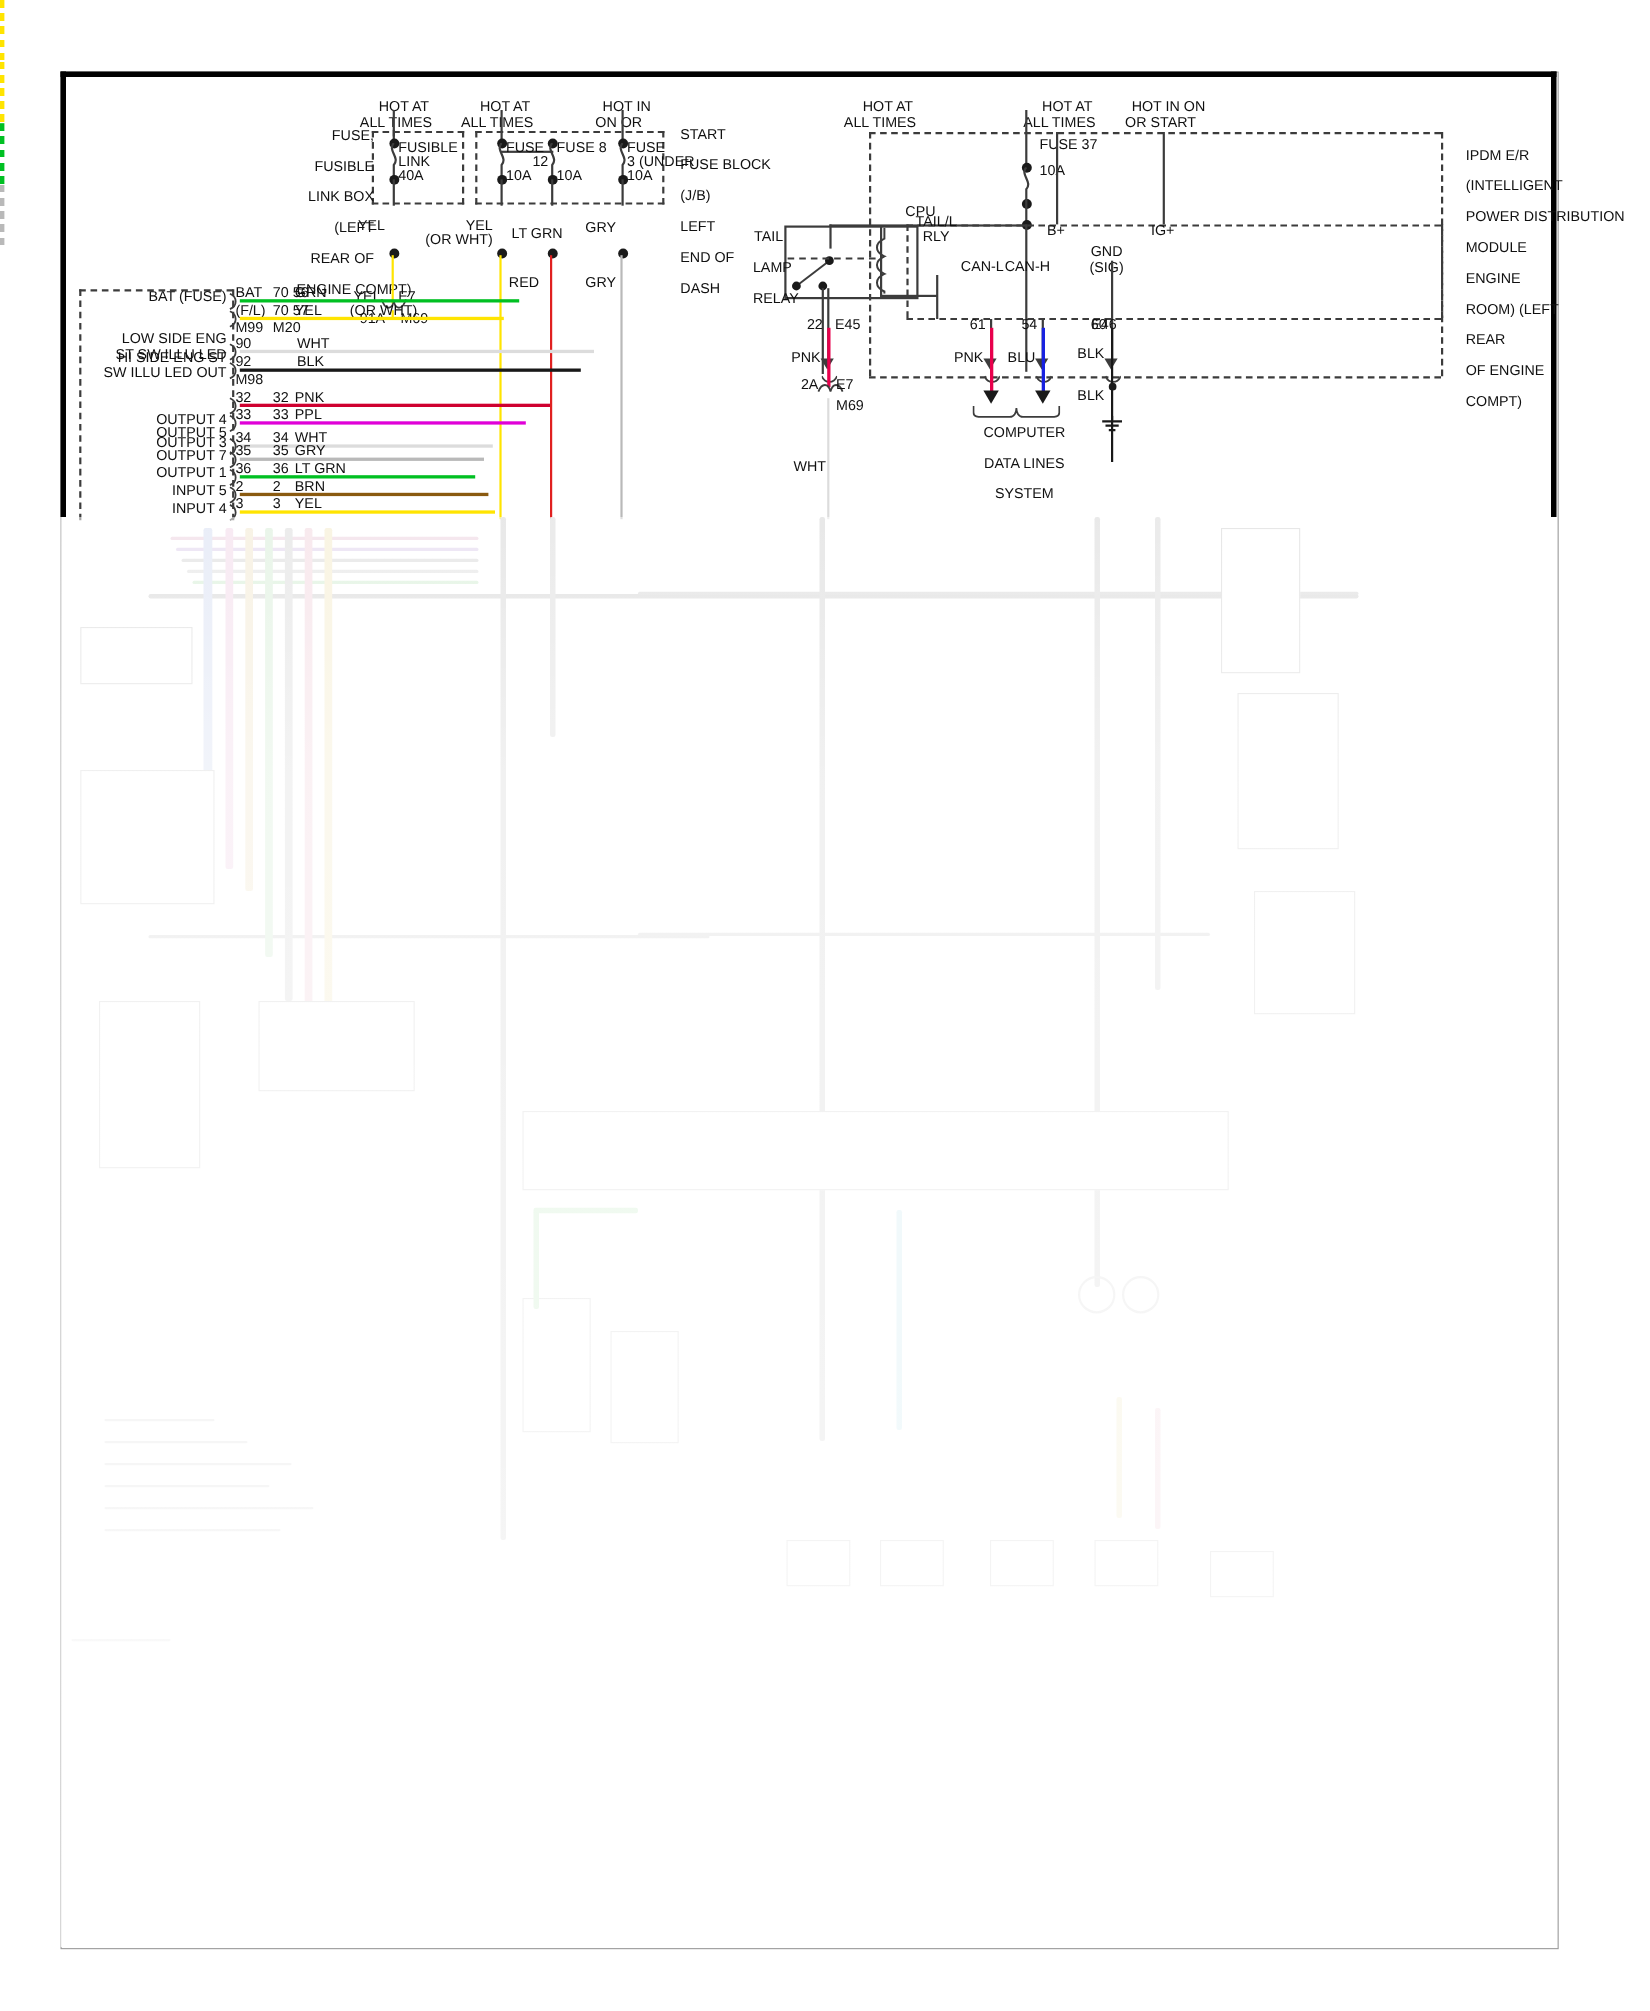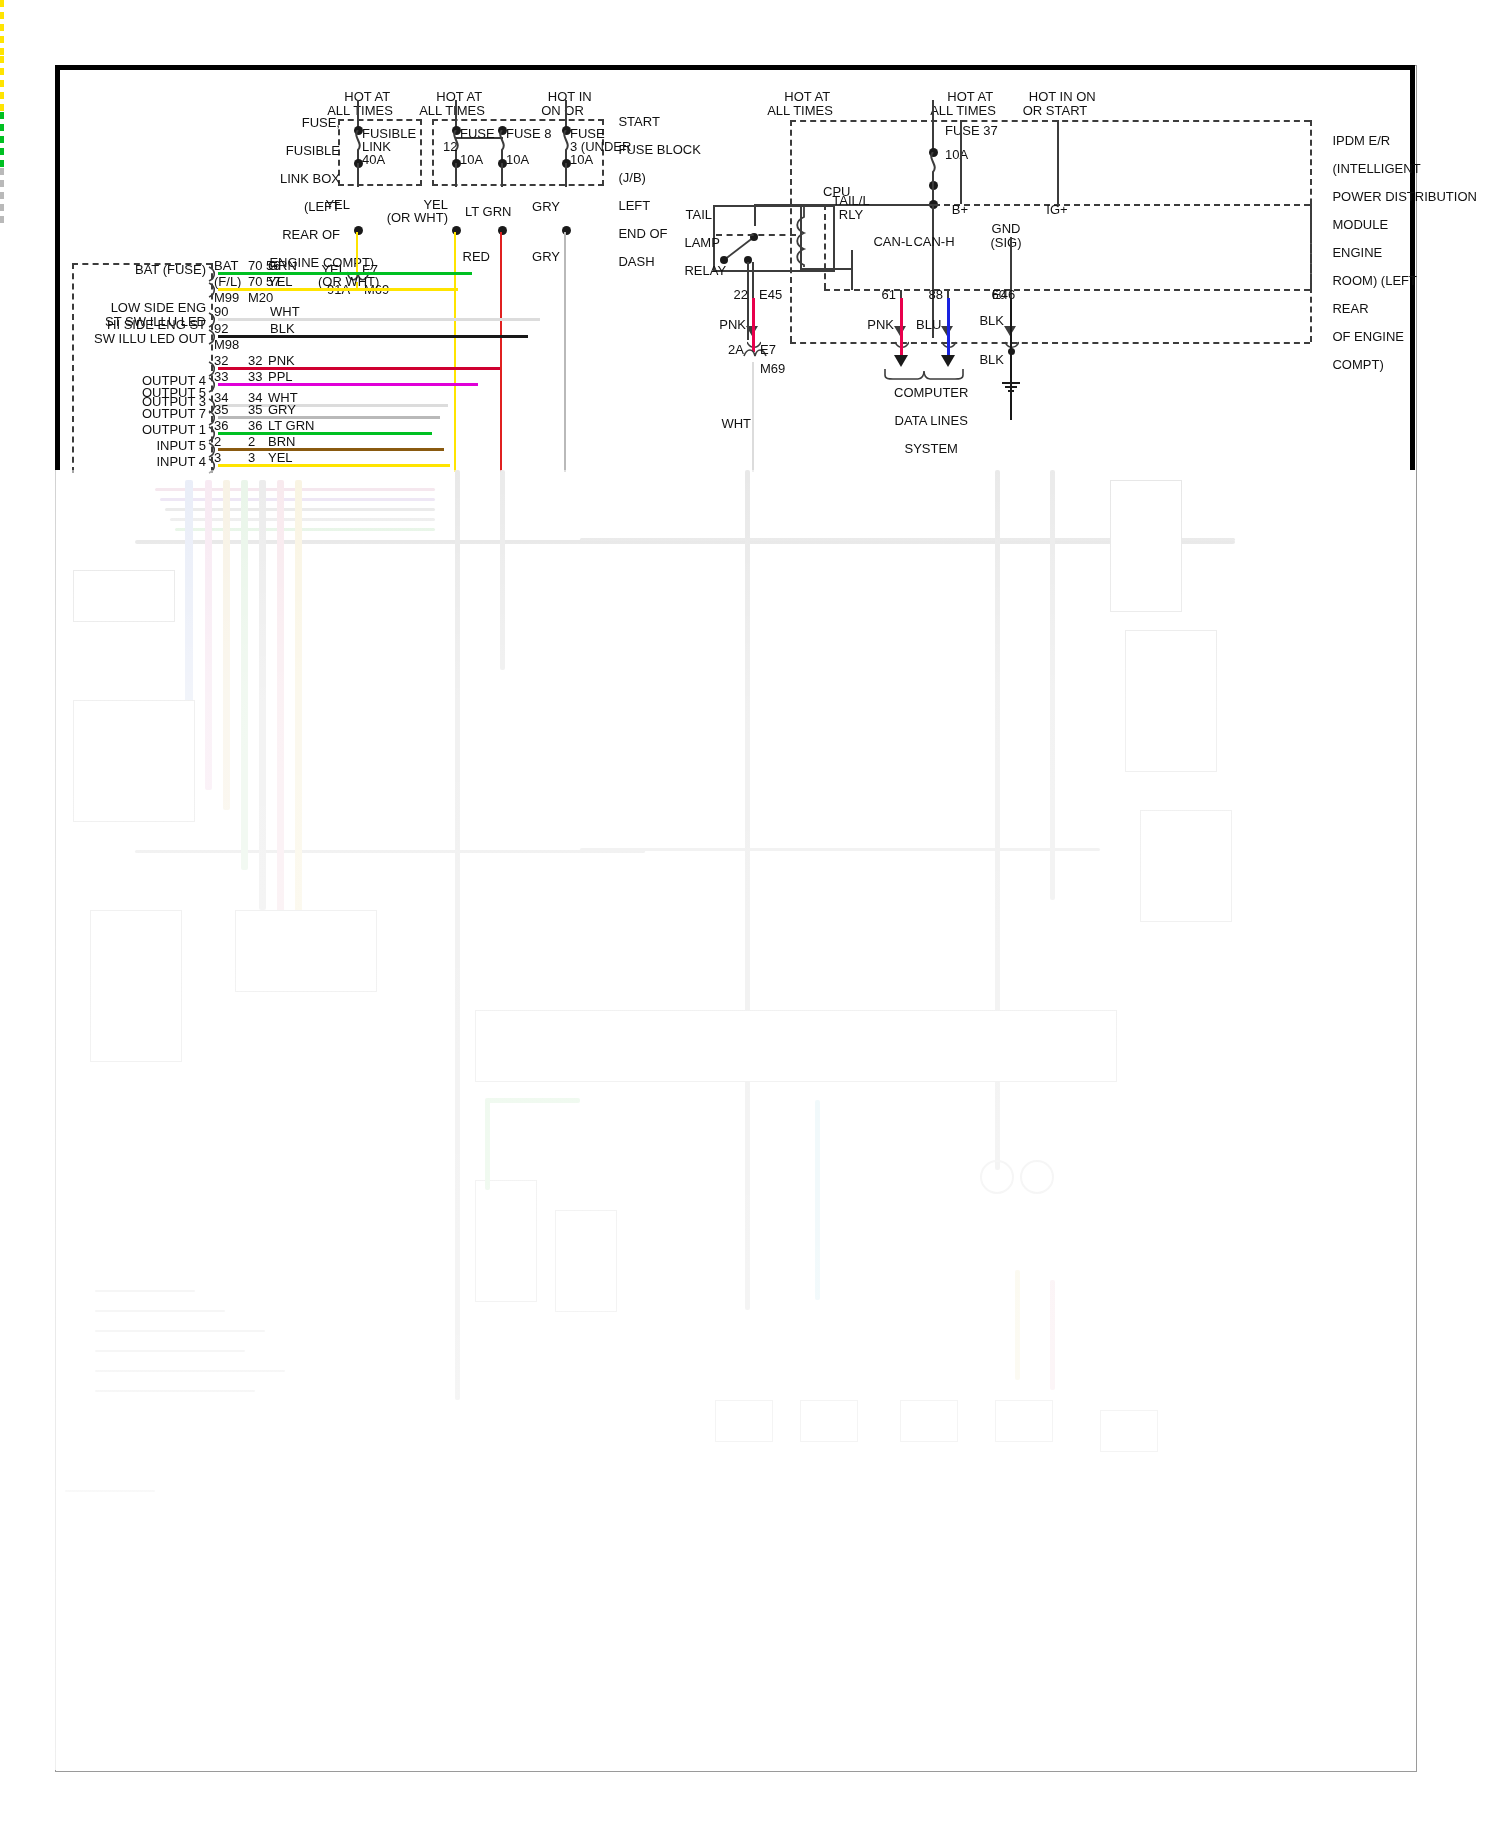--- a/index.html
+++ b/index.html
@@ -158,21 +158,21 @@
   <div class="w wh" style="left:455px;top:137px;width:48px;"></div>
   <div class="w wv" style="left:501px;top:100px;height:0px;"></div>
   <div class="fuse" style="left:449px;top:130px;">
     <svg width="14" height="34" viewBox="0 0 14 34">
         <path d="M7 0 C 1 7, 13 13, 7 20 L7 34" stroke="#3c3c3c" stroke-width="2" fill="none"></path>
       </svg>
   </div>
   <div class="dot" style="left:452px;top:159px;"></div>
   <div class="w wv" style="left:455px;top:163px;height:24px;"></div>
   <div class="t" style="left:460px;top:127px;"><span>FUSE</span></div>
-  <div class="t" style="left:443px;top:140px;"><span>12</span></div>
+  <div class="t" style="left:484px;top:140px;"><span>12</span></div>
   <div class="t" style="left:460px;top:153px;"><span>10A</span></div>
 
   <div class="w wv" style="left:501px;top:130px;height:2px;"></div>
   <div class="dot" style="left:498px;top:126px;"></div>
   <div class="fuse" style="left:495px;top:130px;">
     <svg width="14" height="34" viewBox="0 0 14 34">
         <path d="M7 0 C 1 7, 13 13, 7 20 L7 34" stroke="#3c3c3c" stroke-width="2" fill="none"></path>
       </svg>
   </div>
   <div class="dot" style="left:498px;top:159px;"></div>
@@ -326,21 +326,21 @@
   <div class="t r" style="left:848px;top:318px;width:46px;"><span>PNK</span></div>
   <div class="arrow-d" style="left:894px;top:355px;"></div>
 
   <div class="w wv" style="left:947px;top:290px;height:40px;"></div>
   <div class="arrow-d thin" style="left:941px;top:326px;"></div>
   <div class="conn" style="left:942px;top:340px;">
     <svg width="14" height="12" viewBox="0 0 14 12">
         <path d="M0 2 C 3 9, 11 9, 14 2" stroke="#3c3c3c" stroke-width="1.6" fill="none"></path>
       </svg>
   </div>
-  <div class="t r" style="left:909px;top:288px;width:34px;"><span>88</span></div>
+  <div class="t r" style="left:909px;top:288px;width:34px;"><span>54</span></div>
   <div class="w wv wire-blu" style="left:947px;top:298px;height:62px;width:3px;"></div>
   <div class="t" style="left:916px;top:318px;"><span>BLU</span></div>
   <div class="arrow-d" style="left:941px;top:355px;"></div>
 
   <div class="brace" style="left:884px;top:368px;width:80px;height:14px;">
     <svg width="80" height="14" viewBox="0 0 80 14">
       <path d="M1 1 L1 7 C 1 11, 5 11, 9 11 L34 11 C 38 11, 40 7, 40 3 C 40 7, 42 11, 46 11 L71 11 C 75 11, 79 11, 79 7 L79 1" stroke="#3c3c3c" stroke-width="1.6" fill="none"></path>
     </svg>
   </div>
   <div class="t c" style="left:872px;top:372px;width:104px;">

